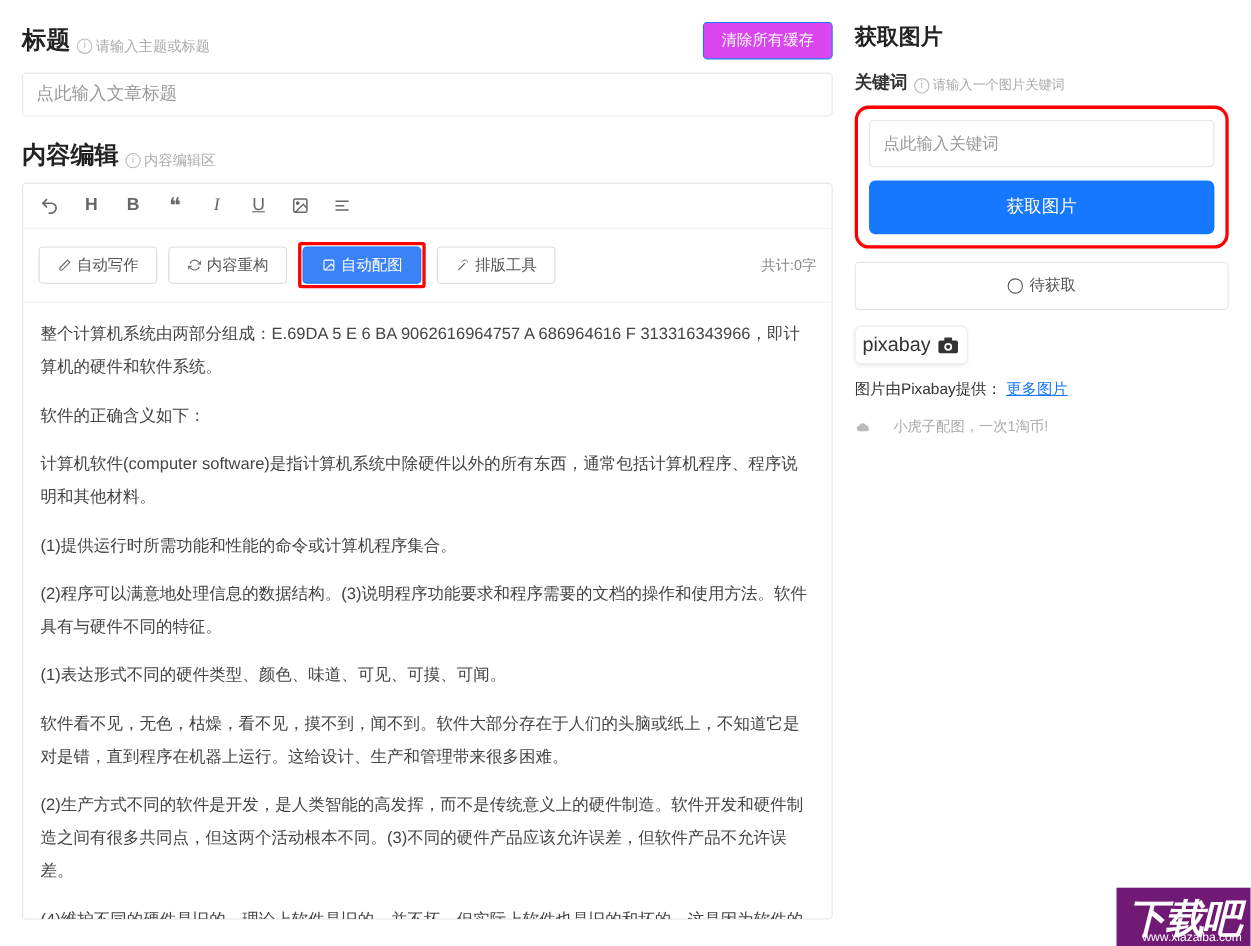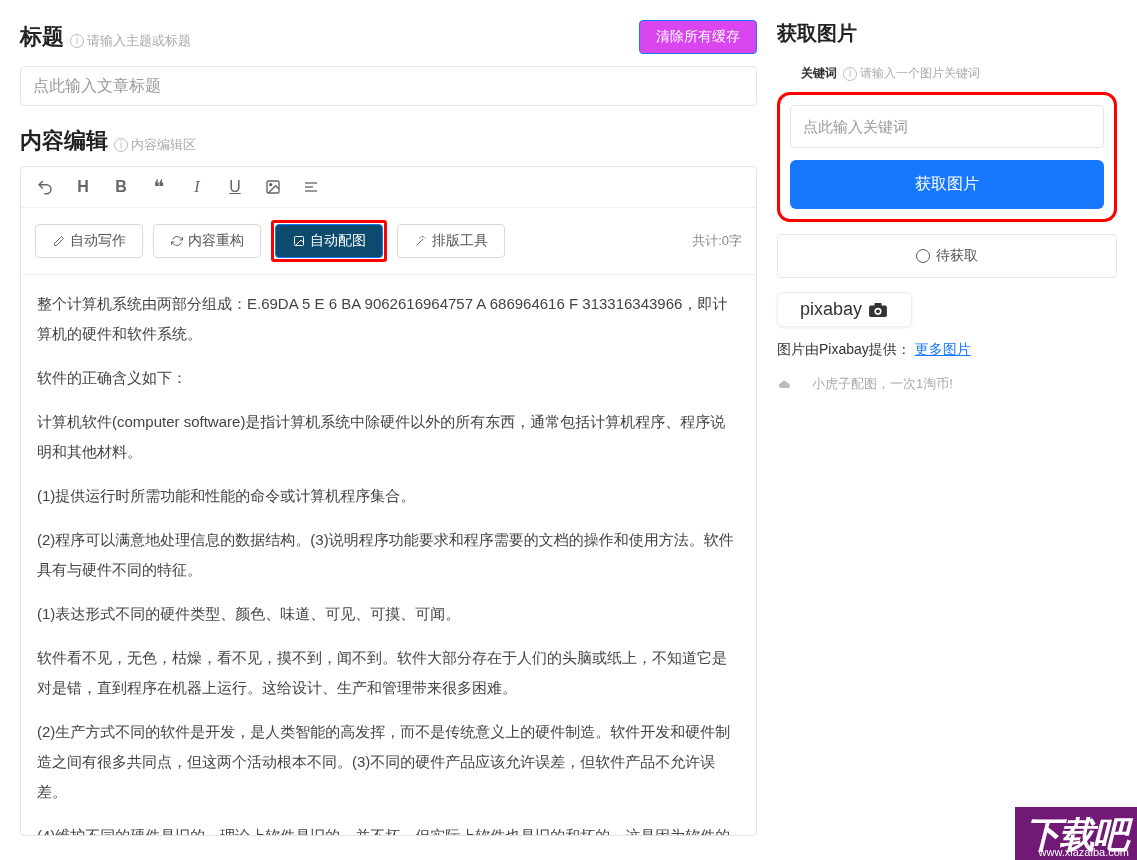--- a/index.html
+++ b/index.html
@@ -10,21 +10,21 @@
 
 .section-header { display: flex; align-items: center; justify-content: space-between; margin-bottom: 12px; }
 .section-title-wrap { display: flex; align-items: baseline; gap: 6px; }
 .section-title { font-size: 22px; font-weight: 600; color: #222; }
 .section-hint { color: #aaa; font-size: 13px; display: flex; align-items: center; gap: 3px; }
 .info-icon { display: inline-flex; width: 14px; height: 14px; border: 1px solid #bbb; border-radius: 50%; align-items: center; justify-content: center; font-size: 10px; color: #bbb; }
 
 .btn { display: inline-flex; align-items: center; gap: 4px; padding: 7px 16px; border-radius: 4px; cursor: pointer; font-size: 14px; border: 1px solid transparent; background: #fff; }
 .btn-primary { background: #d946ef; color: #fff; border-color: #1677ff; }
 .btn-outline { border-color: #d9d9d9; color: #555; }
-.btn-active { background: #0c4a6e; color: #fff; border-color: #1677ff; }
+.btn-active { background: #3b82f6; color: #fff; border-color: #1677ff; }
 .btn-icon { width: 14px; height: 14px; display: inline-flex; align-items: center; justify-content: center; }
 
 .title-input { width: 100%; padding: 10px 12px; border: 1px solid #e5e5e5; border-radius: 4px; font-size: 16px; color: #444; margin-bottom: 20px; }
 .title-input::placeholder { color: #999; }
 
 .editor-box { border: 1px solid #e5e5e5; border-radius: 4px; }
 .toolbar-row { display: flex; align-items: center; gap: 18px; padding: 10px 14px; border-bottom: 1px solid #eee; color: #555; }
 .tb-btn { cursor: pointer; width: 20px; height: 20px; display: flex; align-items: center; justify-content: center; font-size: 16px; color: #666; }
 .tb-btn.bold { font-weight: 700; }
 .tb-btn.italic { font-style: italic; font-family: serif; }
@@ -36,32 +36,32 @@
 .word-count { color: #888; font-size: 13px; }
 
 .highlight-box { border: 3px solid #ff0000; border-radius: 3px; padding: 1px; display: inline-block; }
 
 .content-area { padding: 14px 16px; font-size: 15px; line-height: 2; color: #444; height: 560px; overflow-y: auto; }
 .content-area p { margin-bottom: 14px; }
 
 .right .section-title { font-size: 20px; }
 .right-header { margin-bottom: 18px; }
 .kw-label-row { display: flex; align-items: baseline; gap: 6px; margin-bottom: 10px; }
-.kw-label { font-size: 12px; font-weight: 600; margin-left: 24px; }
+.kw-label { font-size: 16px; font-weight: 600; }
 .kw-hint { color: #aaa; font-size: 12px; display:flex; align-items:center; gap:3px;}
 
 .kw-box { border: 3px solid #ff0000; border-radius: 13px; padding: 10px; margin-bottom: 12px; }
 .kw-input { width: 100%; padding: 12px 12px; border: 1px solid #e5e5e5; border-radius: 4px; font-size: 15px; margin-bottom: 12px; }
 .kw-input::placeholder { color: #999; }
 .get-btn { width: 100%; padding: 14px; background: #1677ff; color: #fff; border: none; border-radius: 6px; font-size: 16px; cursor: pointer; }
 
 .pending-box { width: 100%; padding: 12px; border: 1px solid #e5e5e5; border-radius: 4px; text-align: center; color: #555; display: flex; align-items: center; justify-content: center; gap: 6px; margin-bottom: 14px; }
 .circle-icon { width: 14px; height: 14px; border: 1.5px solid #555; border-radius: 50%; display: inline-block; }
 
-.pixabay-card { display: inline-block; padding: 6px 22px; border: 1px solid #eee; border-radius: 6px; box-shadow: 0 1px 3px rgba(0,0,0,0.08); margin-bottom: 14px; }
+.pixabay-card { display: inline-block; padding: 6px 6px; border: 1px solid #eee; border-radius: 6px; box-shadow: 0 1px 3px rgba(0,0,0,0.08); margin-bottom: 14px; }
 .pixabay-logo { font-family: Arial, sans-serif; font-size: 18px; color: #333; display: flex; align-items: center; gap: 5px; }
 .cam-icon { width:22px; height:16px; position:relative; }
 
 .credit-row { font-size: 14px; color: #333; margin-bottom: 16px; }
 .credit-row a { color: #1677ff; text-decoration: underline; }
 
 .note-row { color: #aaa; font-size: 13px; display: flex; align-items: center; gap: 19px; }
 .cloud-icon { width:16px; height:12px; }
 
 .watermark { position: absolute; right: 0; bottom: 0; background: #701a75; color: #fff; font-size: 36px; font-weight: 900; padding: 4px 10px 0 10px; font-style: italic; letter-spacing: -2px; font-family: "SimHei", sans-serif; }

